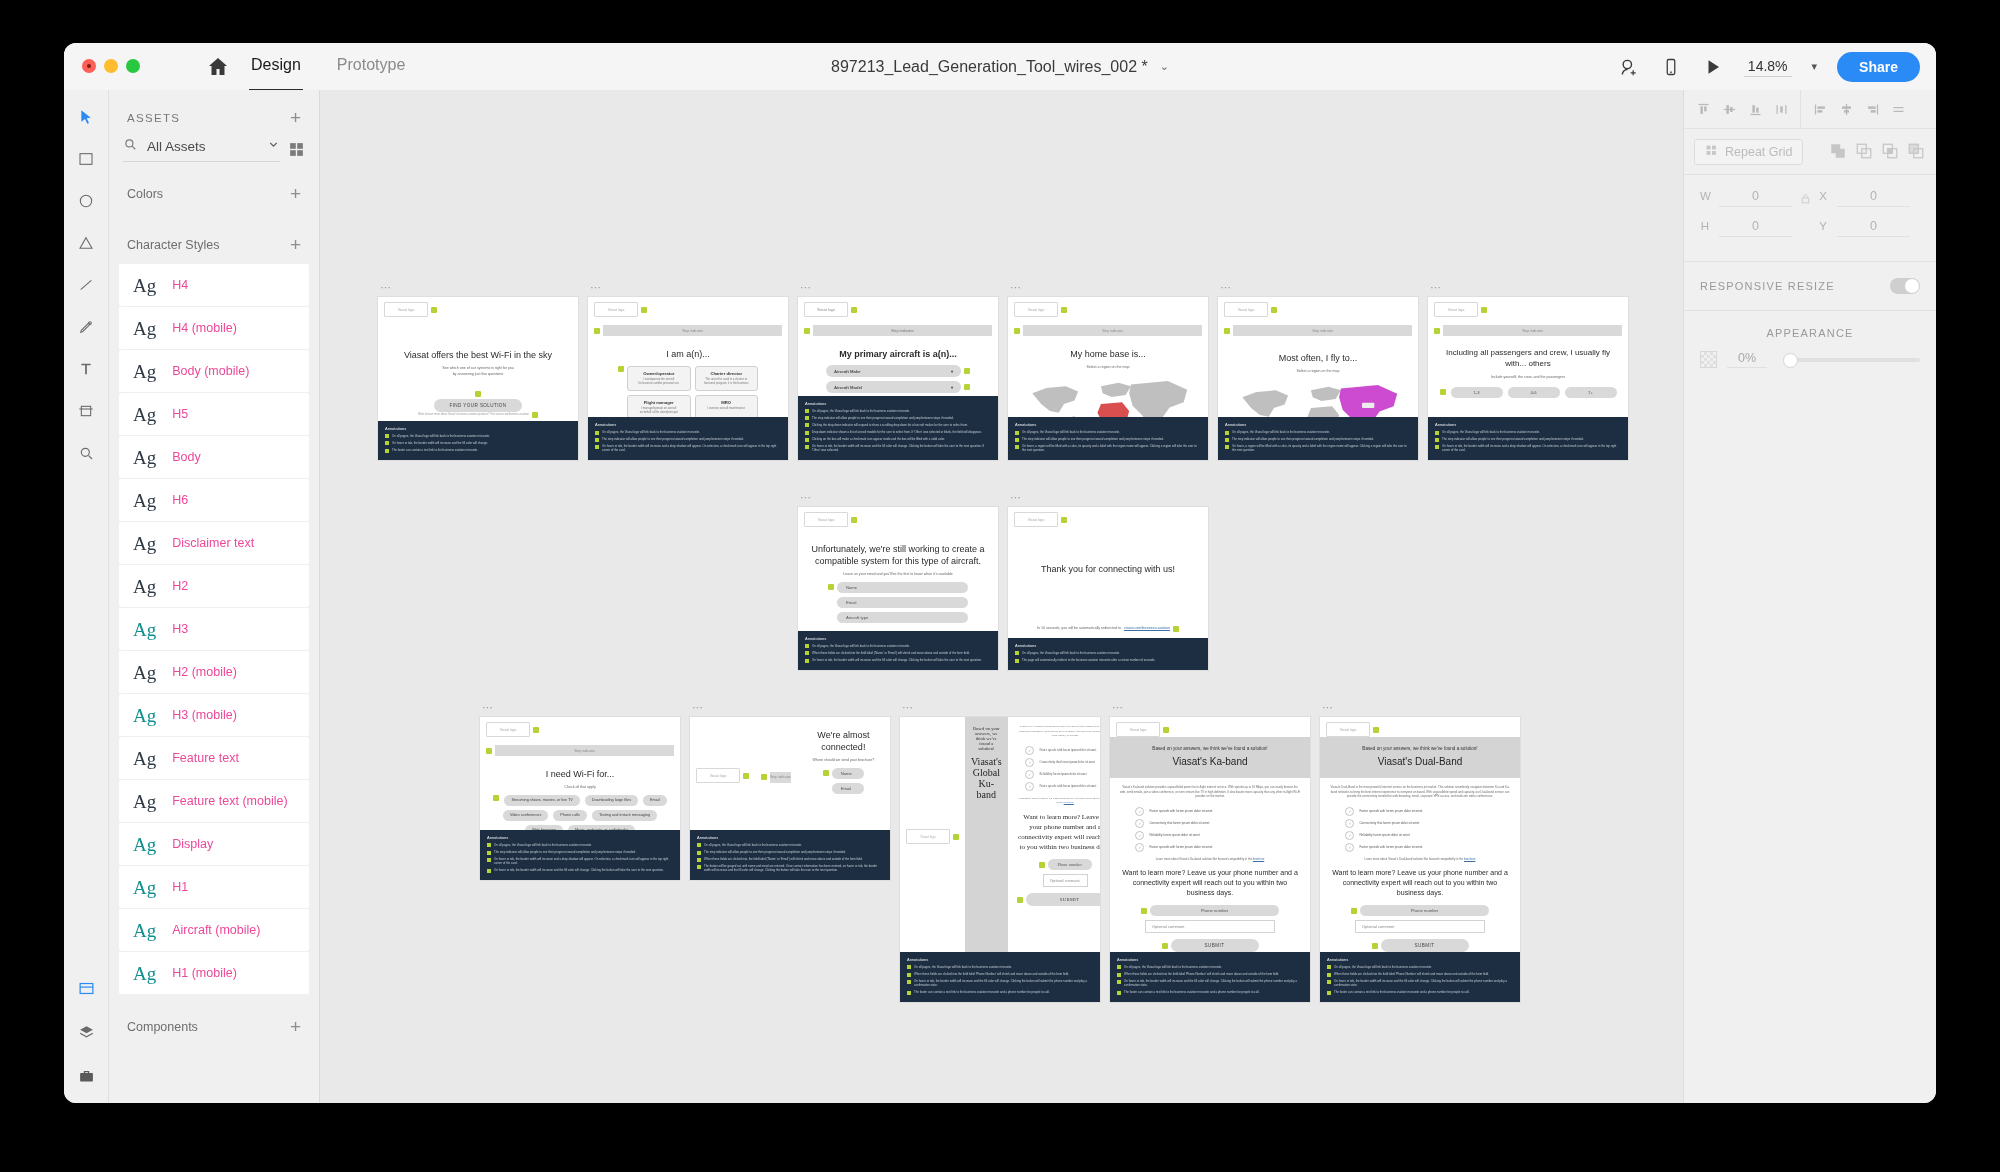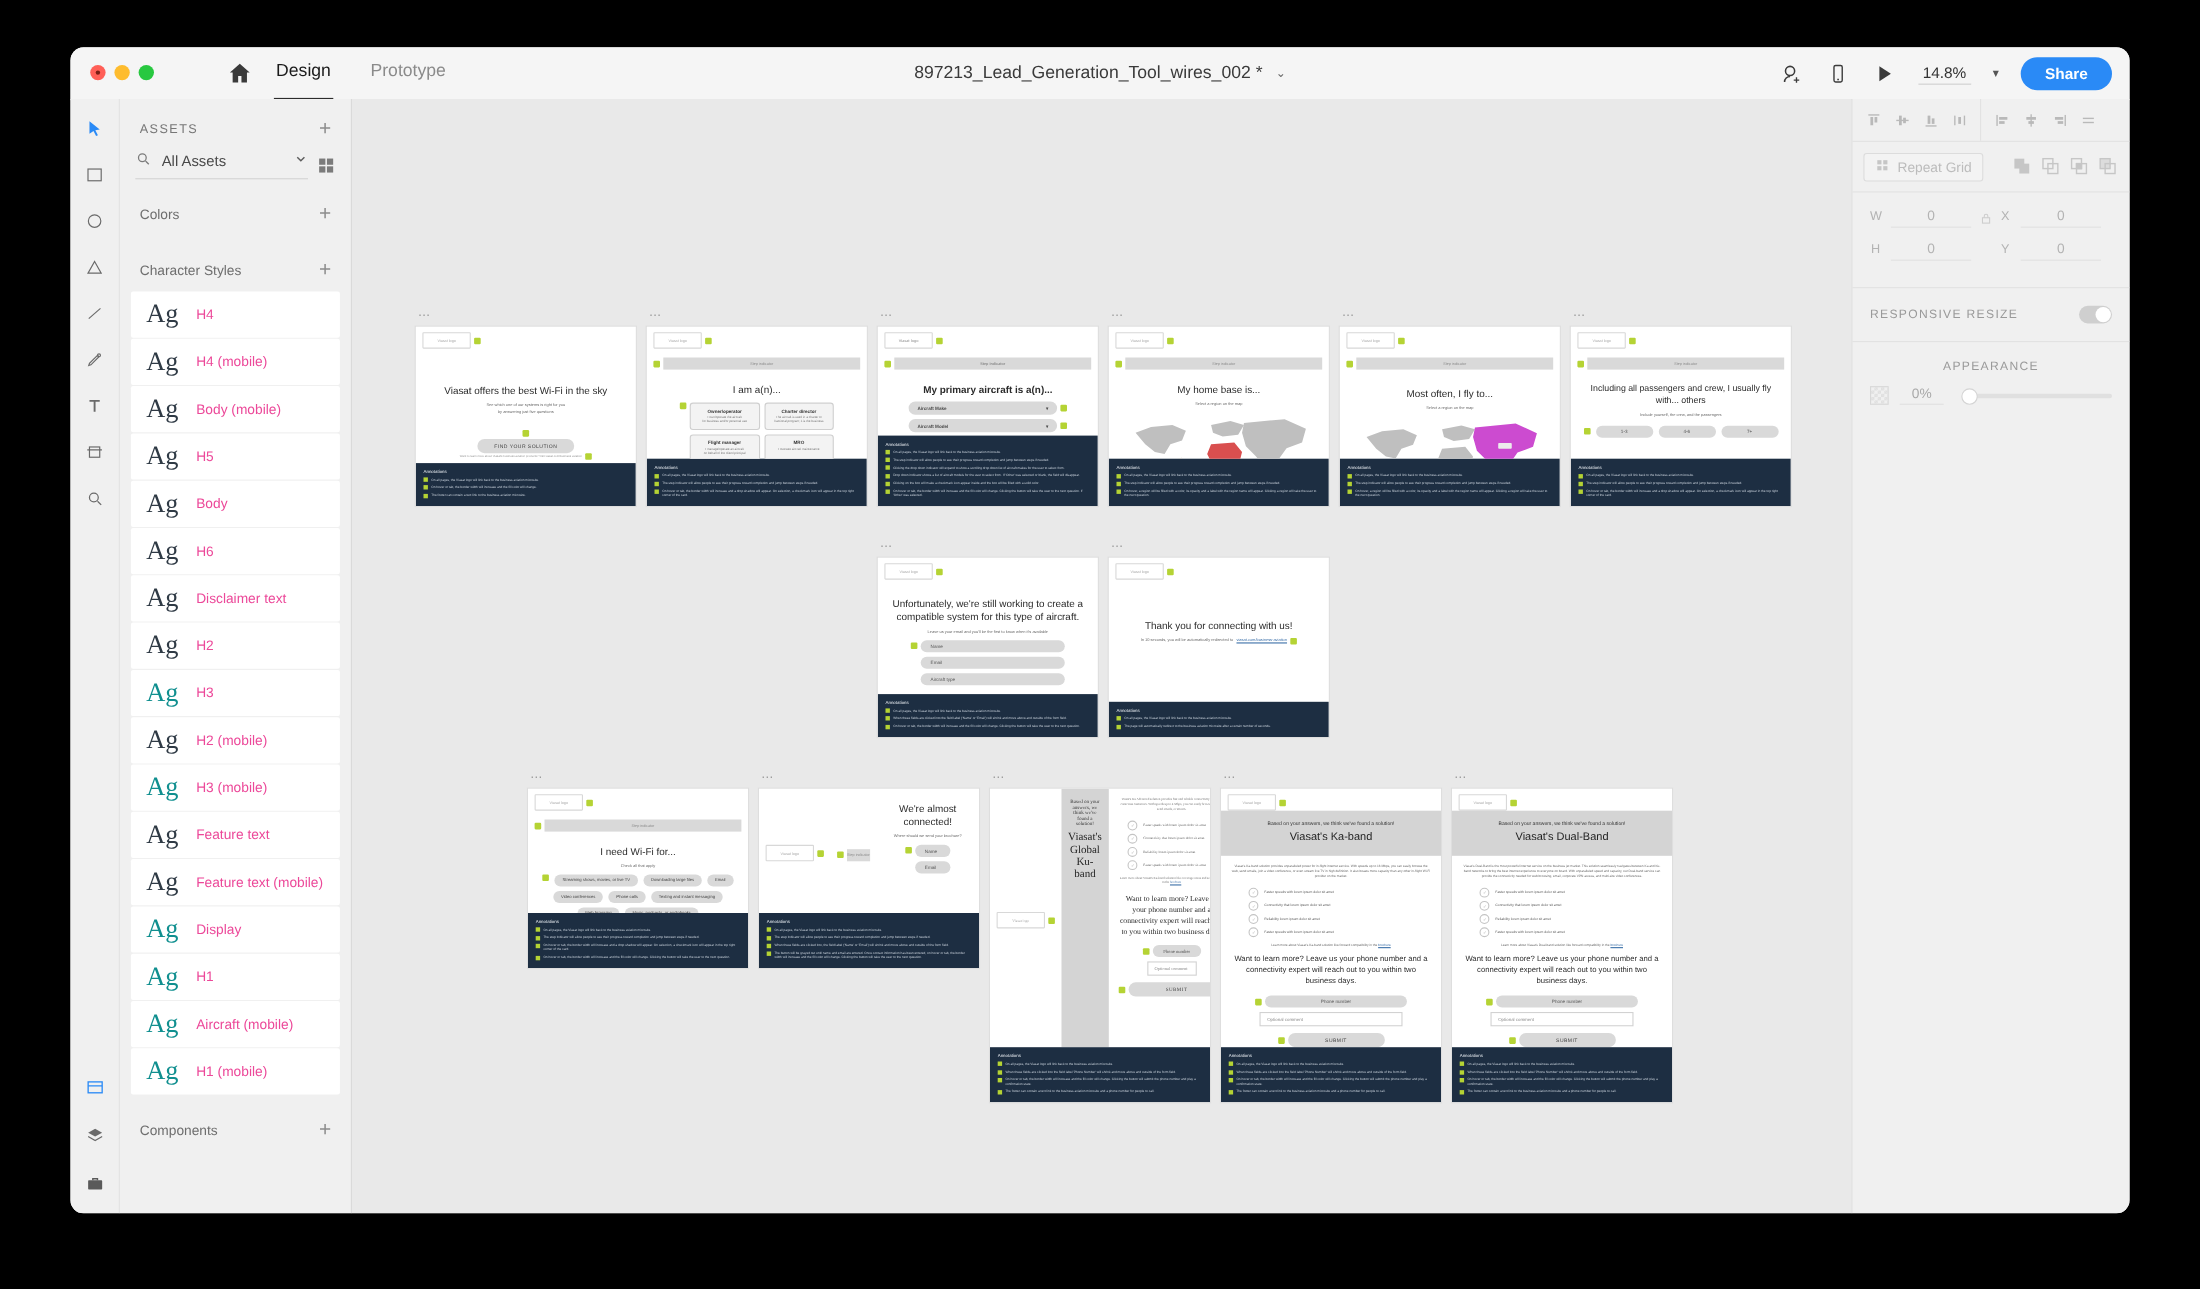--- a/index.html
+++ b/index.html
@@ -57,21 +57,21 @@
   .search-row{display:flex;align-items:center;gap:8px;padding:0 14px;}
   .search-box{flex:1;display:flex;align-items:center;gap:8px;border-bottom:1px solid #d4d4d4;padding-bottom:6px;}
   .search-box input{border:none;background:transparent;outline:none;font-size:13.5px;color:#4a4a4a;width:100%;
     font-family:"Liberation Sans",sans-serif;}
   .grid-ic{width:17px;height:17px;color:#7b7b7b;flex:none;}
   .sec-row{display:flex;align-items:center;justify-content:space-between;padding:22px 18px 10px 18px;}
   .sec-label{font-size:12.5px;color:#6e6e6e;}
   .styles{padding:0 10px;}
   .style-item{background:#fff;border-radius:2px;height:42px;display:flex;align-items:center;gap:16px;
     padding-left:14px;margin-bottom:1px;}
-  .ag{font-family:"Liberation Serif",serif;font-size:24px;color:#2f3a45;line-height:1;}
+  .ag{font-family:"Liberation Serif",serif;font-size:19px;color:#2f3a45;line-height:1;}
   .ag.teal{color:#108f8f;}
   .sname{font-size:12.5px;color:#ec4899;}
   .components-row{display:flex;align-items:center;justify-content:space-between;padding:22px 18px 10px 18px;}
 
   
   .canvas{flex:1;background:#e9e9e9;position:relative;overflow:hidden;}
 
   
   .rpanel{width:252px;background:#f0f0f0;border-left:1px solid #dcdcdc;text-align:center;}
   .align-row{display:flex;height:38px;border-bottom:1px solid #e2e2e2;}
@@ -663,21 +663,21 @@
             </div>
           </div>
           <div class="ab" style="left: 688px; top: 417px; width: 200px;">
             <div class="ab-dots">⋯</div>
             <div class="ab-frame" style="height:163px;">
               <div style="flex:1;display:flex;flex-direction:column;overflow:hidden;">
                 <div style="padding:5px 6px 0;display:flex;align-items:center;gap:3px;">
                   <div class="logo">Viasat logo</div>
                   <span class="hotspot" style="position:relative;"></span>
                 </div>
-                <div class="ab-top" style="padding-top:2px;">
+                <div class="ab-top" style="padding-top:2px;justify-content:space-between;">
                   <div class="h-title" style="margin-top:34px;">Thank you for connecting with us!</div>
                   <div class="h-sub" style="display:flex;align-items:center;justify-content:center;gap:3px;">
                     <span>In 10 seconds, you will be automatically redirected to </span>
                     <span class="link">viasat.com/business-aviation</span>
                     <span class="hotspot" style="position:relative;"></span>
                   </div>
                 </div>
               </div>
               <div class="annot">
                 <h6>Annotations</h6>

